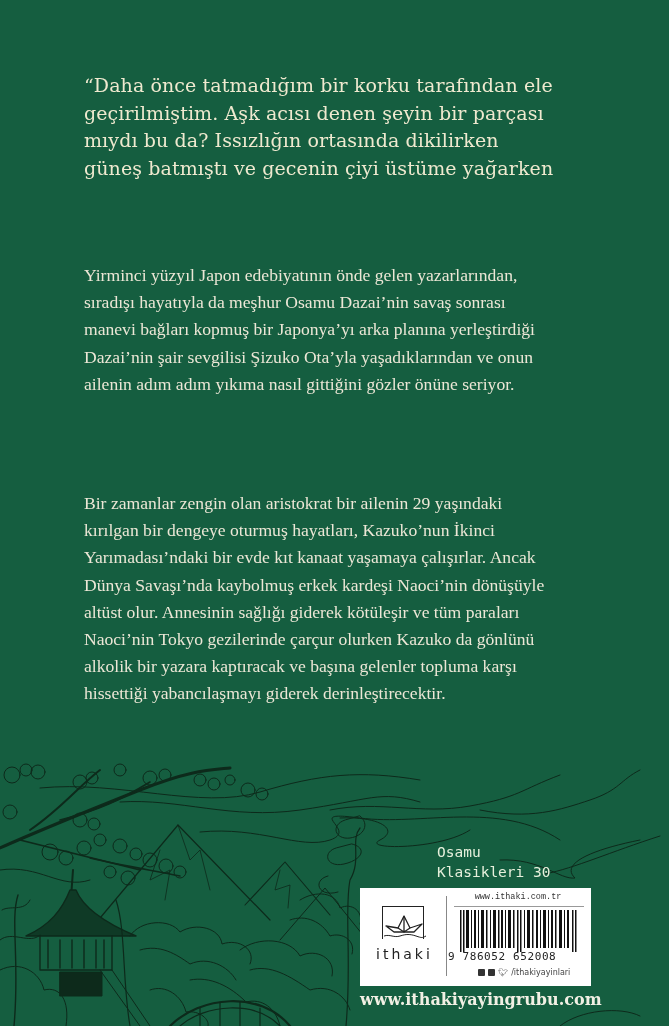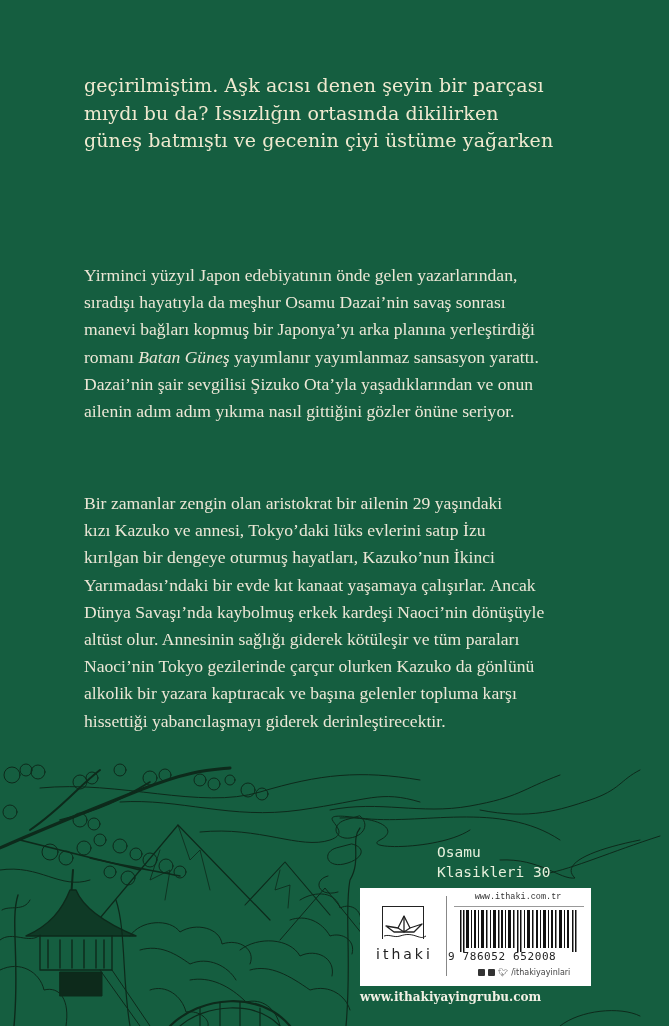--- a/index.html
+++ b/index.html
@@ -74,46 +74,45 @@
     display: flex; align-items: center; gap: 3px; white-space: nowrap;
   }
   .soc-ico { display: inline-block; width: 7px; height: 7px; background: #333; }
   .soc-ico.ig { border-radius: 1px; }
   .soc-ico.fb { border-radius: 1px; }
   .soc-tw { font-size: 8px; color: #333; }
 
   .website {
     position: absolute; left: 360px; top: 990px; width: 240px;
     font-family: "DejaVu Serif", serif; font-weight: bold;
-    font-size: 12px; color: #f2f0e4; white-space: nowrap;
+    font-size: 16px; color: #f2f0e4; white-space: nowrap;
   }
 </style>
 </head>
 <body>
 
 <div class="cover">
 
   <div class="quote">
+    <span class="ln">“Daha önce tatmadığım bir korku tarafından ele</span>
     <span class="ln">geçirilmiştim. Aşk acısı denen şeyin bir parçası</span>
     <span class="ln">mıydı bu da? Issızlığın ortasında dikilirken</span>
     <span class="ln">güneş batmıştı ve gecenin çiyi üstüme yağarken</span>
   </div>
 
   <div class="para" id="p1">
     <span class="ln">Yirminci yüzyıl Japon edebiyatının önde gelen yazarlarından,</span>
     <span class="ln">sıradışı hayatıyla da meşhur Osamu Dazai’nin savaş sonrası</span>
     <span class="ln">manevi bağları kopmuş bir Japonya’yı arka planına yerleştirdiği</span>
-    <span class="ln"><span>romanı </span><i>Batan Güneş</i><span> yayımlanır yayımlanmaz sansasyon yarattı.</span></span>
     <span class="ln">Dazai’nin şair sevgilisi Şizuko Ota’yla yaşadıklarından ve onun</span>
     <span class="ln">ailenin adım adım yıkıma nasıl gittiğini gözler önüne seriyor.</span>
   </div>
 
   <div class="para" id="p2">
     <span class="ln">Bir zamanlar zengin olan aristokrat bir ailenin 29 yaşındaki</span>
-    <span class="ln">kızı Kazuko ve annesi, Tokyo’daki lüks evlerini satıp İzu</span>
     <span class="ln">kırılgan bir dengeye oturmuş hayatları, Kazuko’nun İkinci</span>
     <span class="ln">Yarımadası’ndaki bir evde kıt kanaat yaşamaya çalışırlar. Ancak</span>
     <span class="ln">Dünya Savaşı’nda kaybolmuş erkek kardeşi Naoci’nin dönüşüyle</span>
     <span class="ln">altüst olur. Annesinin sağlığı giderek kötüleşir ve tüm paraları</span>
     <span class="ln">Naoci’nin Tokyo gezilerinde çarçur olurken Kazuko da gönlünü</span>
     <span class="ln">alkolik bir yazara kaptıracak ve başına gelenler topluma karşı</span>
     <span class="ln">hissettiği yabancılaşmayı giderek derinleştirecektir.</span>
   </div>
 
   <svg class="illus" viewBox="0 0 669 286" fill="none" stroke="#0d2a1b" stroke-linecap="round" stroke-linejoin="round">

